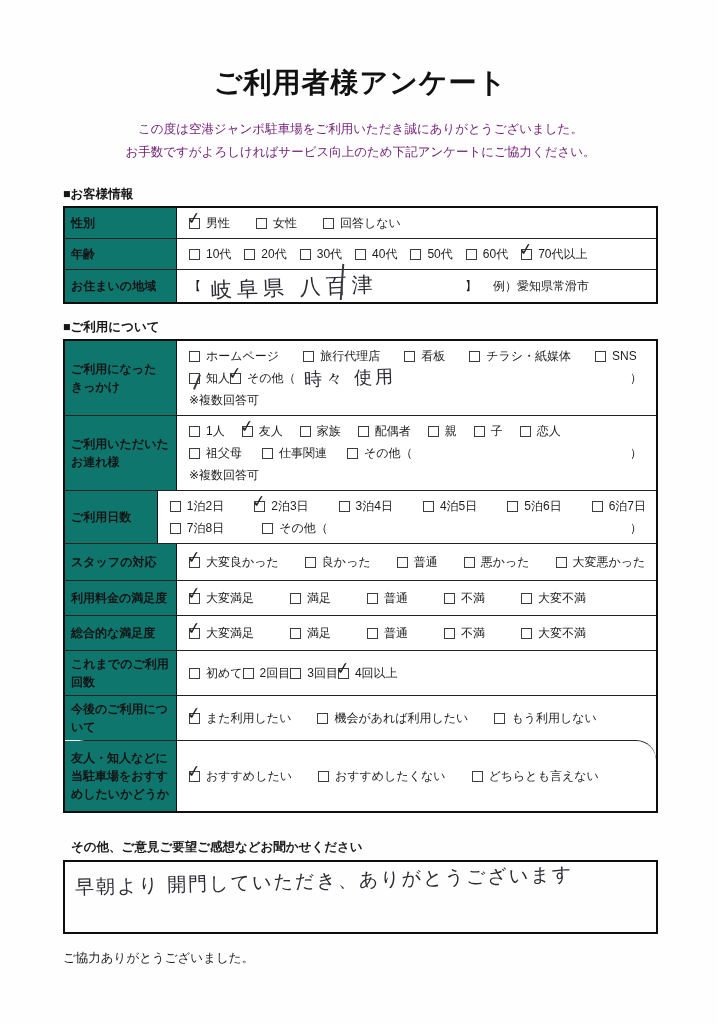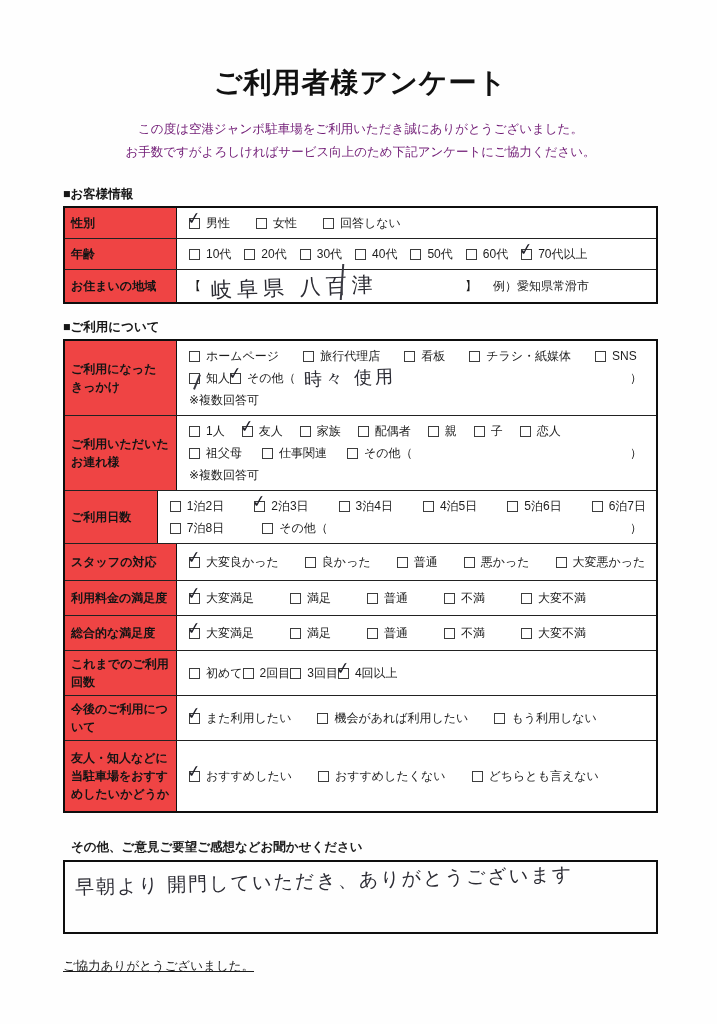--- a/index.html
+++ b/index.html
@@ -52,21 +52,21 @@
     box-sizing:border-box;
     border-right:1.6px solid #111;
     padding:4px 4px 4px 6px;
     display:flex;
     flex-direction:column;
     justify-content:center;
     font-weight:bold;
     font-size:12px;
     line-height:18px;
     color:#141414;
-    background:#ef4444;
+    background:#0f766e;
   }
   .content-cell{
     flex:1;
     box-sizing:border-box;
     padding:4px 10px 4px 12px;
     display:flex;
     flex-direction:column;
     justify-content:center;
   }
   .line{
@@ -127,44 +127,43 @@
   .t2 .r2 .l1{gap:17px;} .t2 .r2 .l2{gap:20px;}
   .t2 .r3 .l1{gap:30px;} .t2 .r3 .l2{gap:38px;}
   .t2 .r4 .l1{gap:26px;}
   .t2 .r5 .l1{gap:36px;}
   .t2 .r6 .l1{gap:36px;}
   .t2 .r7 .l1{}
   .t2 .r8 .l1{gap:26px;}
   .t2 .r9 .l1{gap:26px;}
   .t2 .lines-1{min-height:36px;}
   .t2 .r5,.t2 .r6{min-height:34px;}
-  .t2 .r9{min-height:70px;}
+  .t2 .r9{min-height:70px;border-radius:20px;}
 
   .comment-heading{
     font-size:12.5px;
     font-weight:bold;
     margin:26px 0 4px 8px;
   }
   .comment-box{
     border:2.5px solid #0e0e0e;
     height:74px;
     box-sizing:border-box;
     padding:6px 10px;
   }
   .comment-box .hand{
     font-size:19px;
     letter-spacing:2px;
     transform:rotate(-1.5deg);
     display:inline-block;
   }
   .footer-text{
     font-size:12.5px;
-    margin-top:24px;
+    margin-top:16px;
     color:#1c1c1c;
-    text-decoration:underline;
   }
   .pen-stroke{
     position:absolute;
     background:#3a3a42;
     pointer-events:none;
   }
   .stroke-area{
     left:341px;top:264px;width:2px;height:36px;
     transform:rotate(4deg);
   }

